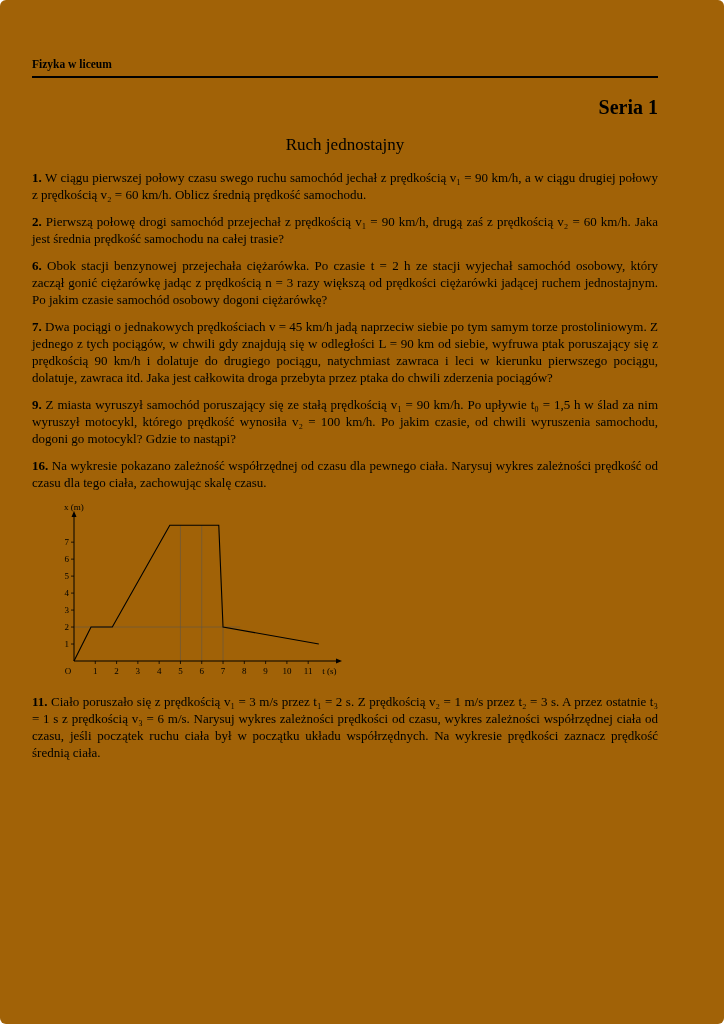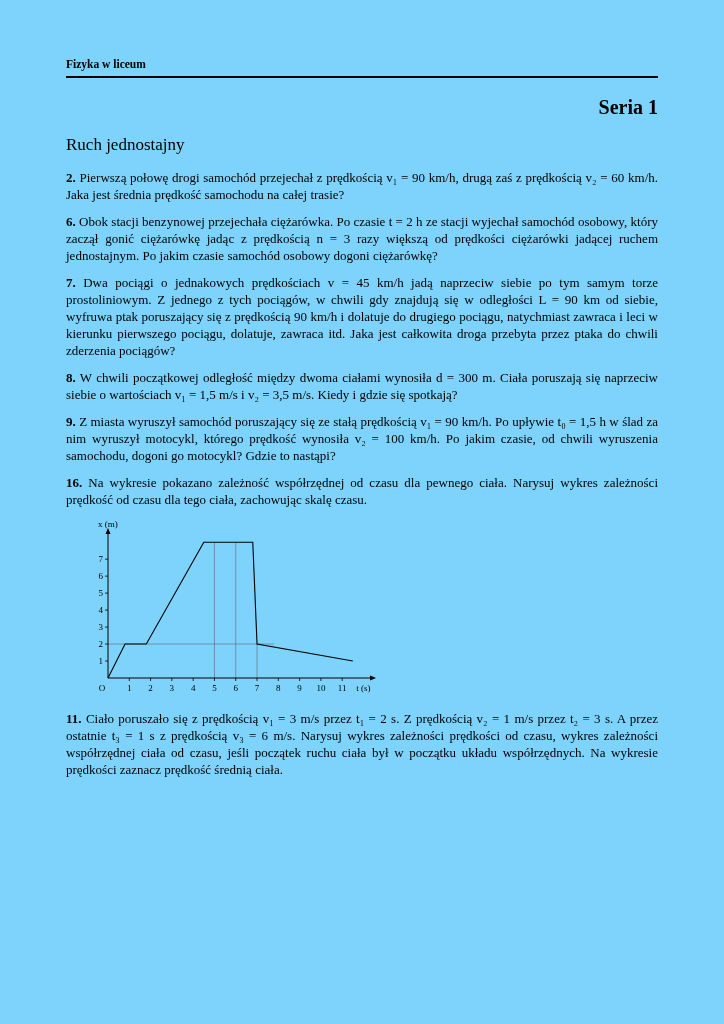--- a/index.html
+++ b/index.html
@@ -1,42 +1,43 @@
 <!DOCTYPE html>
 <html lang="pl"><head>
 <meta charset="utf-8">
 <style>
   html,body{margin:0;padding:0;background:#ffffff;}
   .page{
     position:relative;
     width:724px;height:1024px;
     box-sizing:border-box;
-    padding:56px 66px 0 66px;
-    background:#7dd3fc;
+    padding:56px 66px 0 32px;
+    background:#a16207;
     color:#000;
     font-family:"Liberation Serif","DejaVu Serif",serif;
     font-size:13px;
     line-height:17px;
     overflow:hidden;
+    border-radius:6px;
   }
   .doc-header{
     font-weight:bold;
     font-size:11.5px;
     padding-bottom:3px;
     border-bottom:2px solid #000;
   }
   h1.series-title{
     text-align:right;
     font-size:20px;
     line-height:24px;
     font-weight:bold;
     margin:17px 0 0 0;
   }
   h2.topic-title{
-    text-align:left;
+    text-align:center;
     font-size:17px;
     line-height:21px;
     font-weight:normal;
     margin:15px 0 14px 0;
   }
   p.problem{
     text-align:justify;
     margin:0 0 10px 0;
   }
   p.problem b.pnum{font-weight:bold;}
@@ -53,31 +54,31 @@
 
 <div class="page">
 
   <div class="doc-header">
     <span>Fizyka w liceum</span>
   </div>
 
   <h1 class="series-title">Seria 1</h1>
   <h2 class="topic-title">Ruch jednostajny</h2>
 
+  <p class="problem"><b class="pnum">1.</b> <span>W ciągu pierwszej połowy czasu swego ruchu samochód jechał z prędkością v₁ = 90 km/h, a w ciągu drugiej połowy z prędkością v₂ = 60 km/h. Oblicz średnią prędkość samochodu.</span></p>
 
   <p class="problem"><b class="pnum">2.</b> <span>Pierwszą połowę drogi samochód przejechał z prędkością v₁ = 90 km/h, drugą zaś z prędkością v₂ = 60 km/h. Jaka jest średnia prędkość samochodu na całej trasie?</span></p>
 
 
 
 
   <p class="problem"><b class="pnum">6.</b> <span>Obok stacji benzynowej przejechała ciężarówka. Po czasie t = 2 h ze stacji wyjechał samochód osobowy, który zaczął gonić ciężarówkę jadąc z prędkością n = 3 razy większą od prędkości ciężarówki jadącej ruchem jednostajnym. Po jakim czasie samochód osobowy dogoni ciężarówkę?</span></p>
 
   <p class="problem"><b class="pnum">7.</b> <span>Dwa pociągi o jednakowych prędkościach v = 45 km/h jadą naprzeciw siebie po tym samym torze prostoliniowym. Z jednego z tych pociągów, w chwili gdy znajdują się w odległości L = 90 km od siebie, wyfruwa ptak poruszający się z prędkością 90 km/h i dolatuje do drugiego pociągu, natychmiast zawraca i leci w kierunku pierwszego pociągu, dolatuje, zawraca itd. Jaka jest całkowita droga przebyta przez ptaka do chwili zderzenia pociągów?</span></p>
 
-  <p class="problem"><b class="pnum">8.</b> <span>W chwili początkowej odległość między dwoma ciałami wynosiła d = 300 m. Ciała poruszają się naprzeciw siebie o wartościach v₁ = 1,5 m/s i v₂ = 3,5 m/s. Kiedy i gdzie się spotkają?</span></p>
 
   <p class="problem"><b class="pnum">9.</b> <span>Z miasta wyruszył samochód poruszający się ze stałą prędkością v₁ = 90 km/h. Po upływie t₀ = 1,5 h w ślad za nim wyruszył motocykl, którego prędkość wynosiła v₂ = 100 km/h. Po jakim czasie, od chwili wyruszenia samochodu, dogoni go motocykl? Gdzie to nastąpi?</span></p>
 
   <p class="problem"><b class="pnum">16.</b> <span>Na wykresie pokazano zależność współrzędnej od czasu dla pewnego ciała. Narysuj wykres zależności prędkość od czasu dla tego ciała, zachowując skalę czasu.</span></p>
 
   <div class="chart-wrap">
     <svg xmlns="http://www.w3.org/2000/svg" viewBox="0 0 320 184" width="320" height="184">
         <line x1="26" y1="126.04651162790698" x2="192.06451612903226" y2="126.04651162790698" stroke="#555555" stroke-width="0.5"></line>
         <line x1="132.4516129032258" y1="160" x2="132.4516129032258" y2="24.18604651162792" stroke="#555555" stroke-width="0.5"></line>
         <line x1="153.74193548387098" y1="160" x2="153.74193548387098" y2="24.18604651162792" stroke="#555555" stroke-width="0.5"></line>

